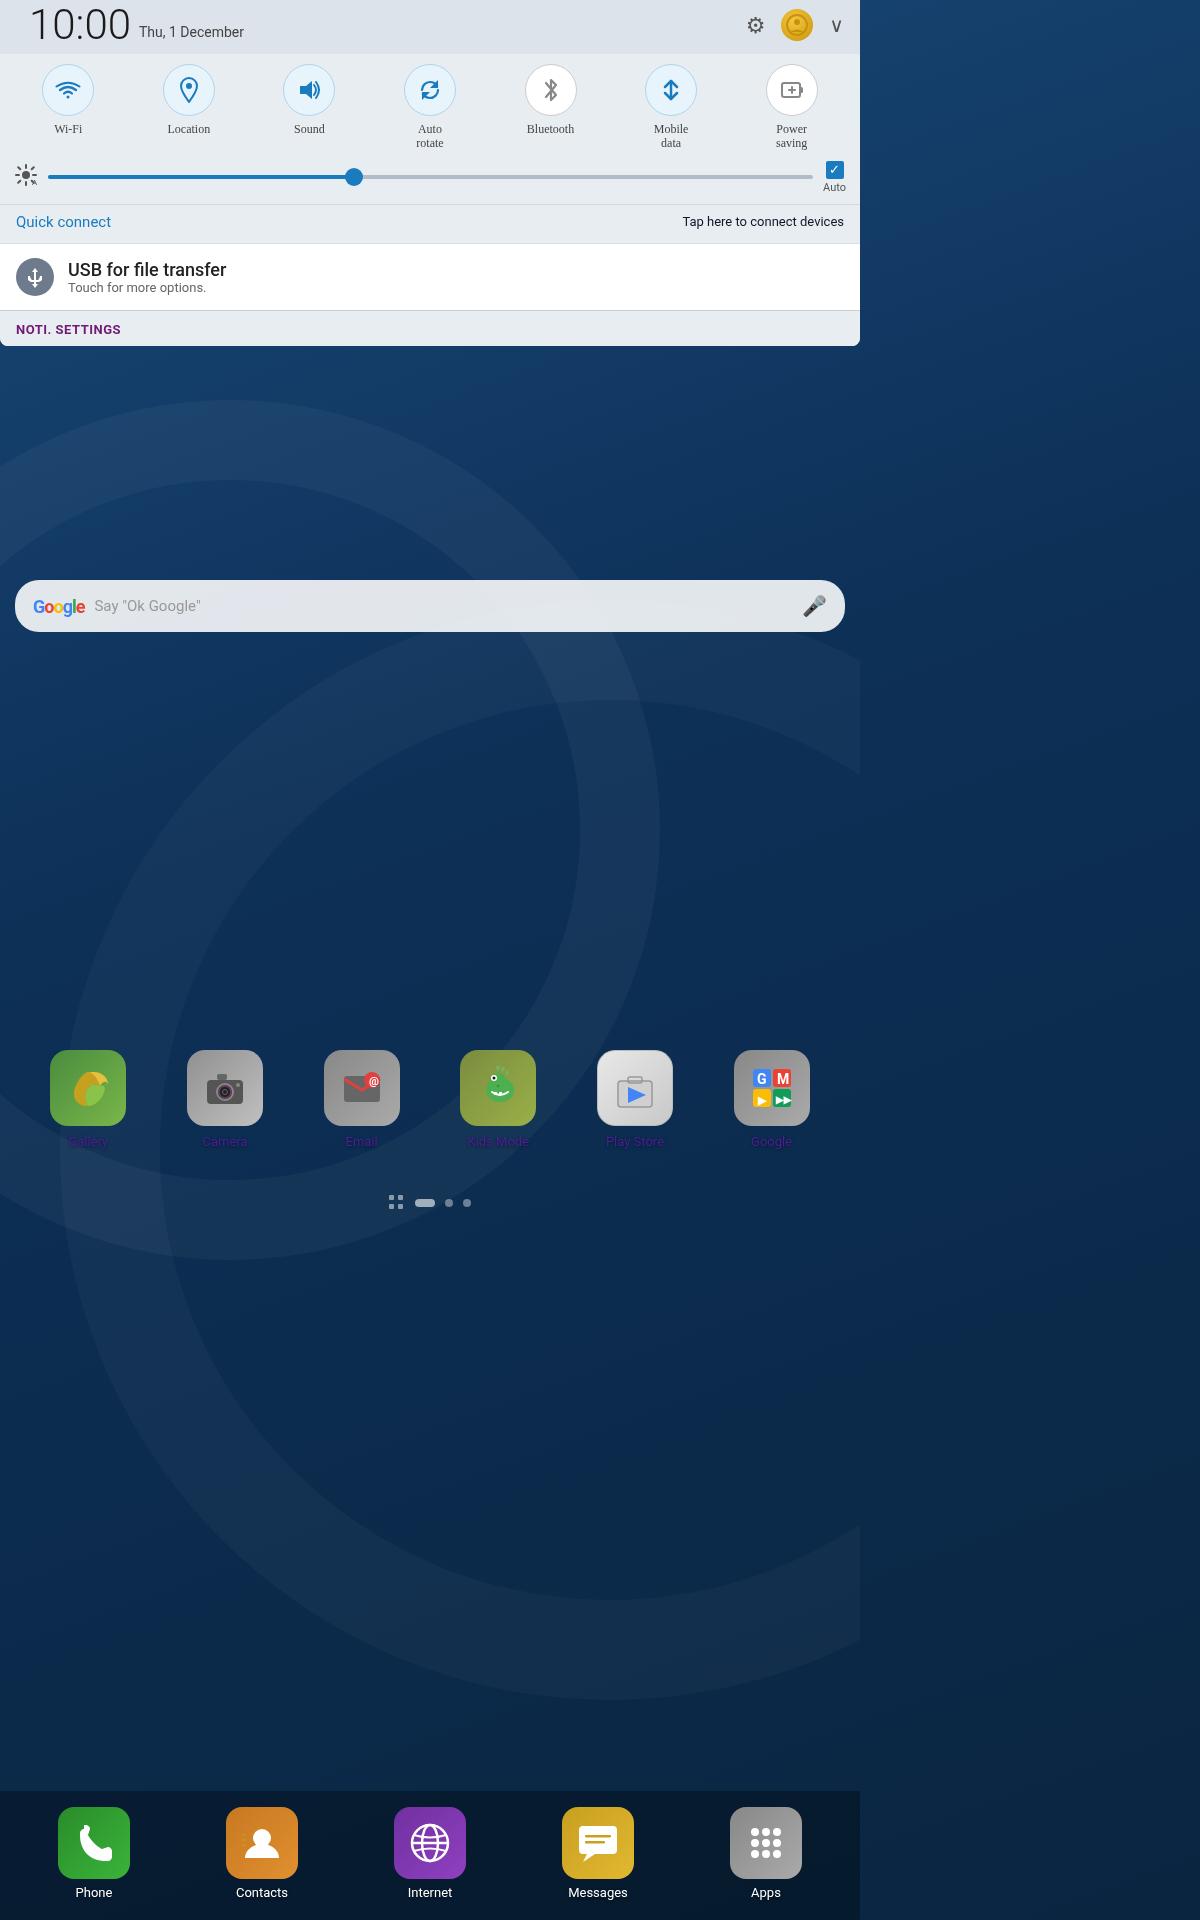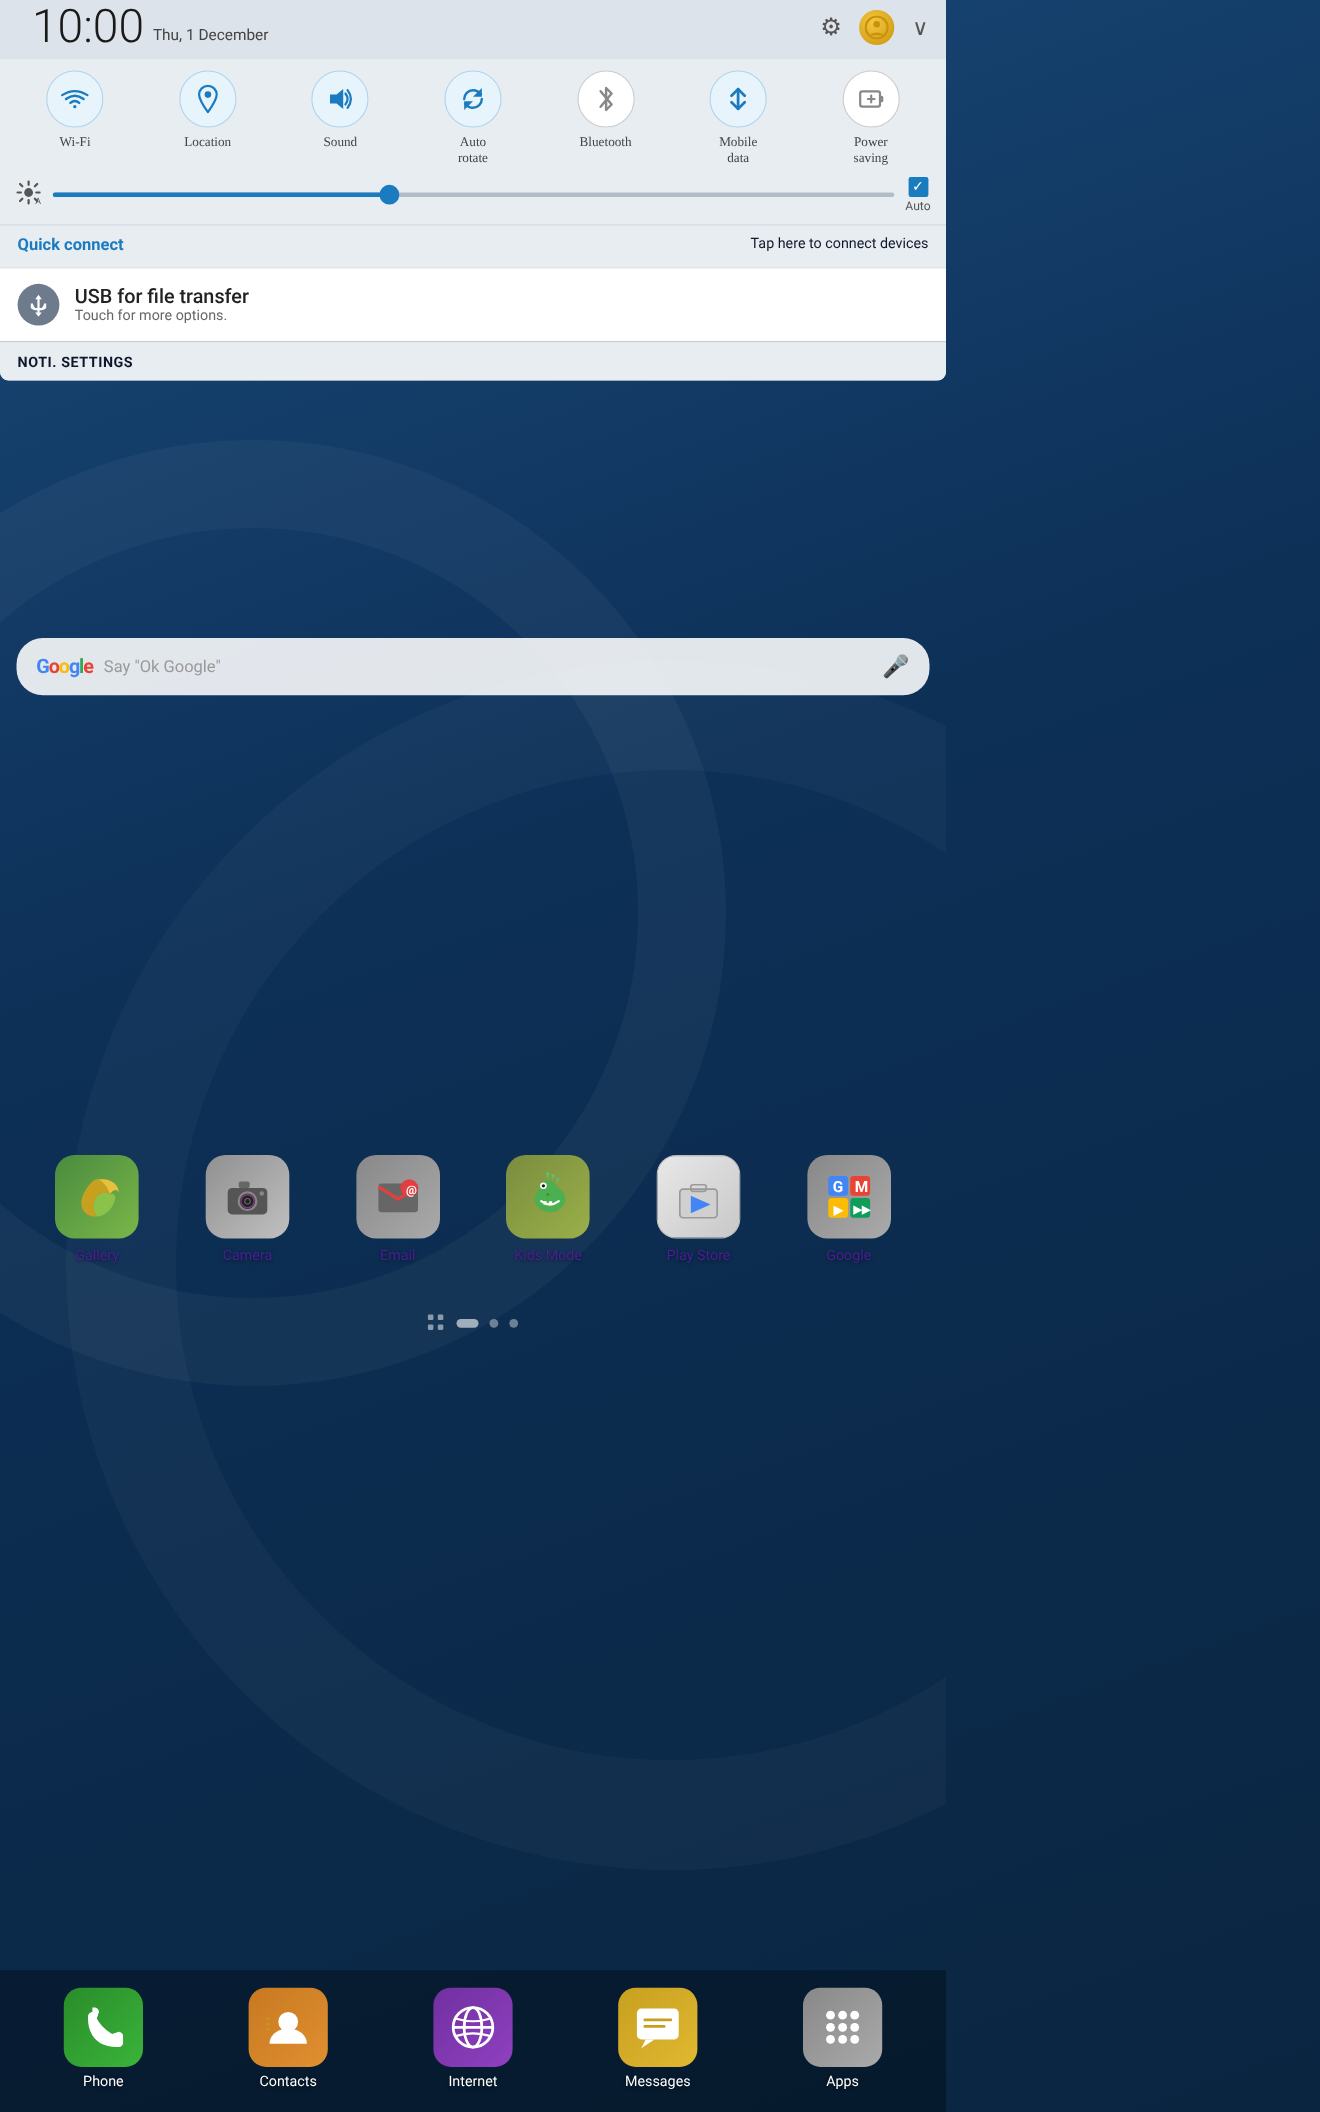--- a/index.html
+++ b/index.html
@@ -181,21 +181,21 @@
       background: #e8edf2;
       display: flex;
       align-items: center;
       justify-content: space-between;
       padding: 8px 16px 12px;
       border-top: 1px solid #d0d8e0;
     }
     .qc-label {
       font-size: 15px;
       color: #1a7bbf;
-      font-weight: 700;
+      font-weight: 400;
       text-align: center;
     }
     .qc-hint {
       font-size: 13px;
       color: #0f172a;
     }
 
     
     .notif-card {
       background: white;
@@ -227,21 +227,21 @@
     }
 
     
     .noti-settings-bar {
       background: #e8edf2;
       padding: 8px 16px;
       border-top: 1px solid #ccc;
     }
     .noti-settings-text {
       font-size: 13px;
-      color: #0f172a;
+      color: #701a75;
       font-weight: bold;
       letter-spacing: 0.5px;
     }
 
     
     .search-bar-container {
       position: absolute;
       z-index: 5;
       top: 580px;
       left: 15px; right: 15px;

